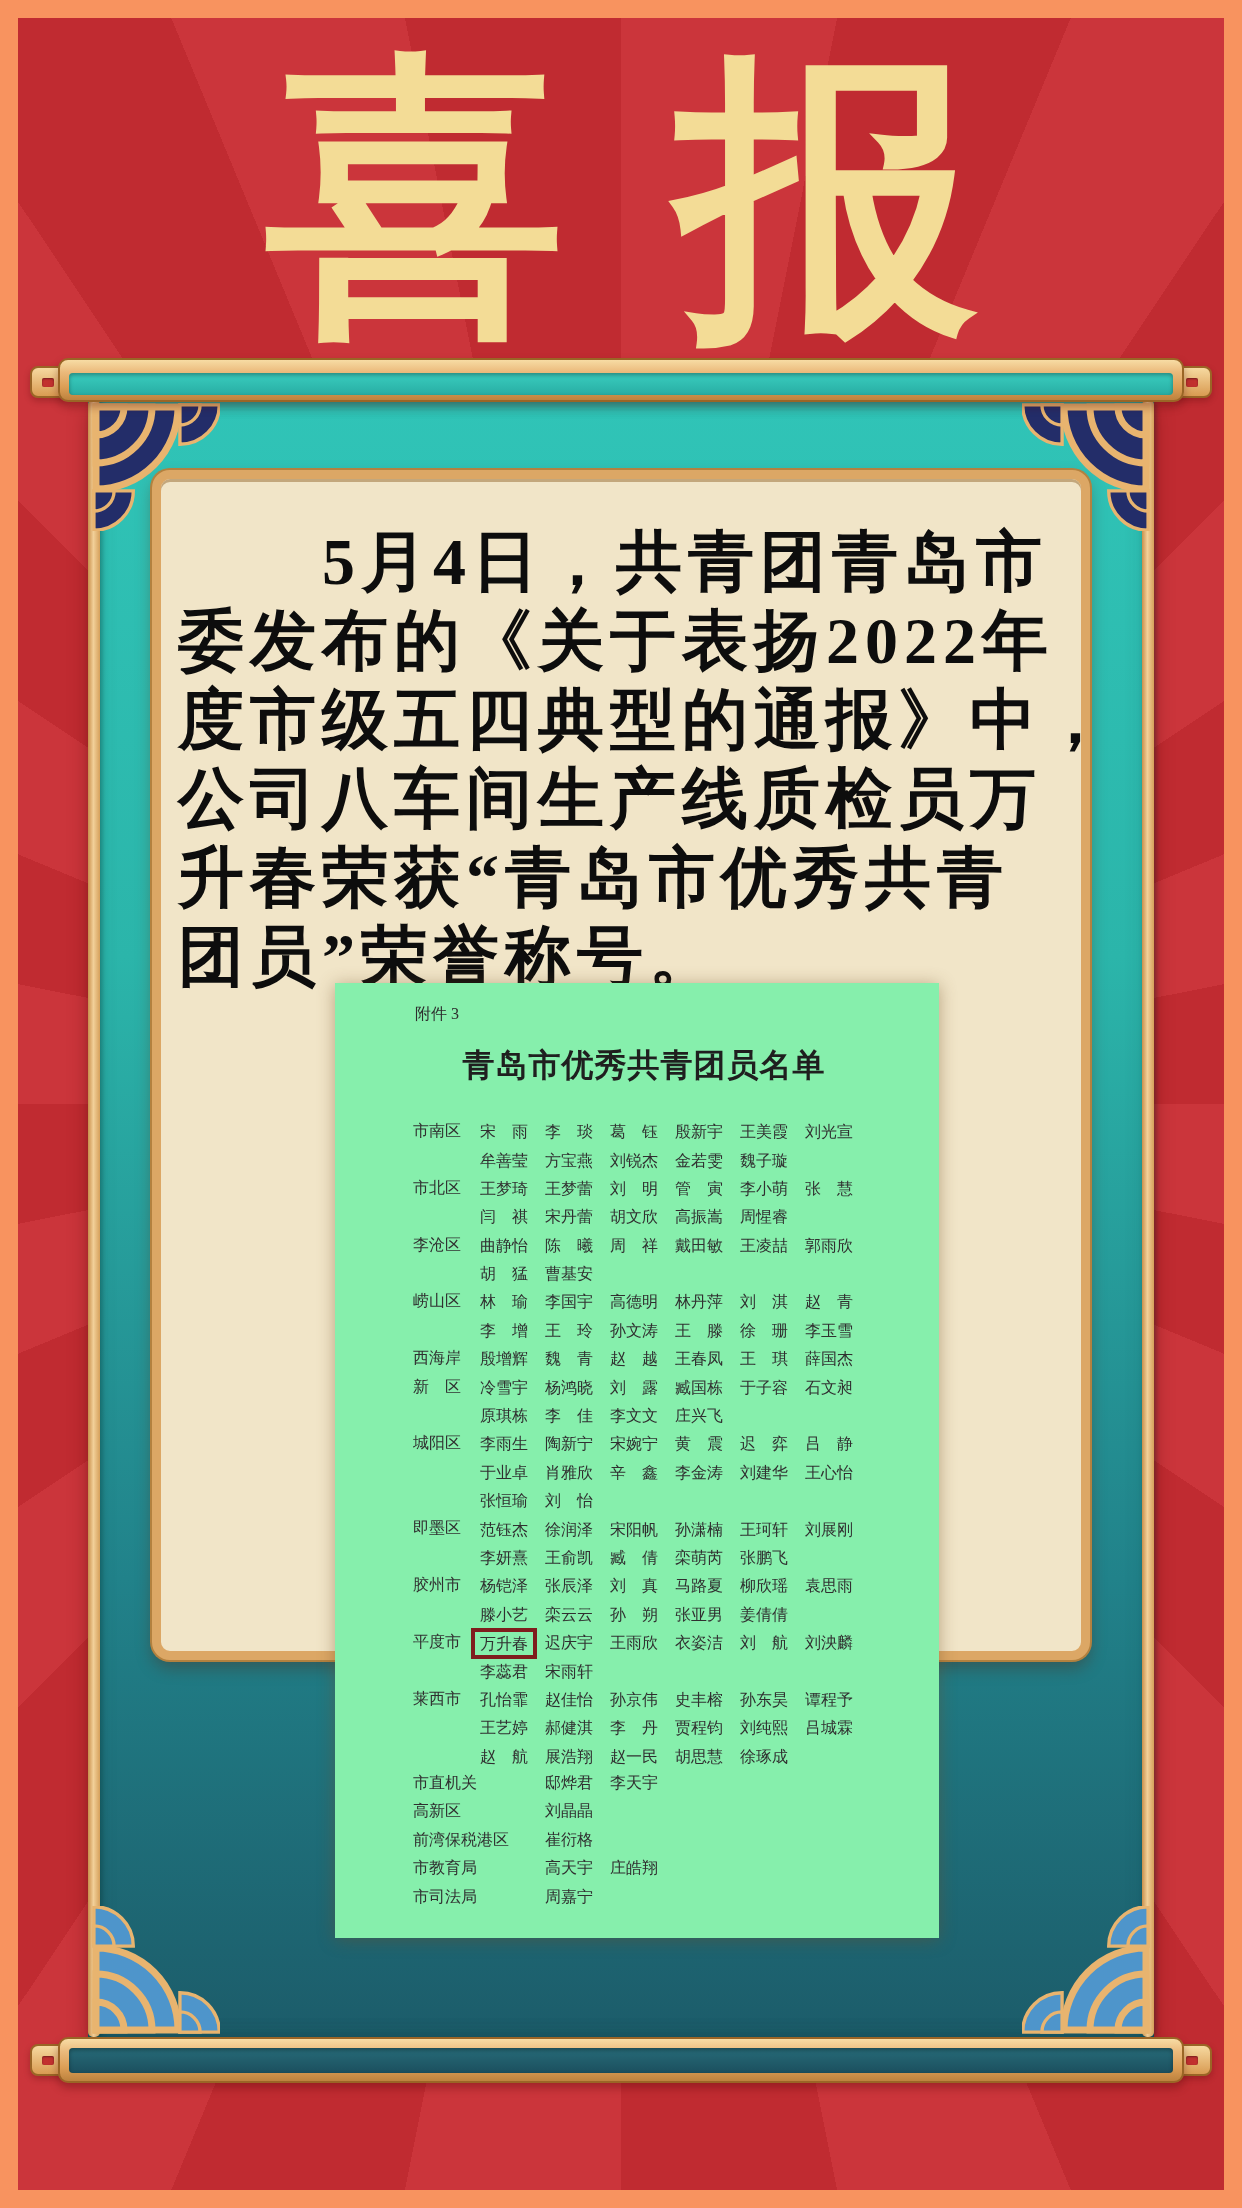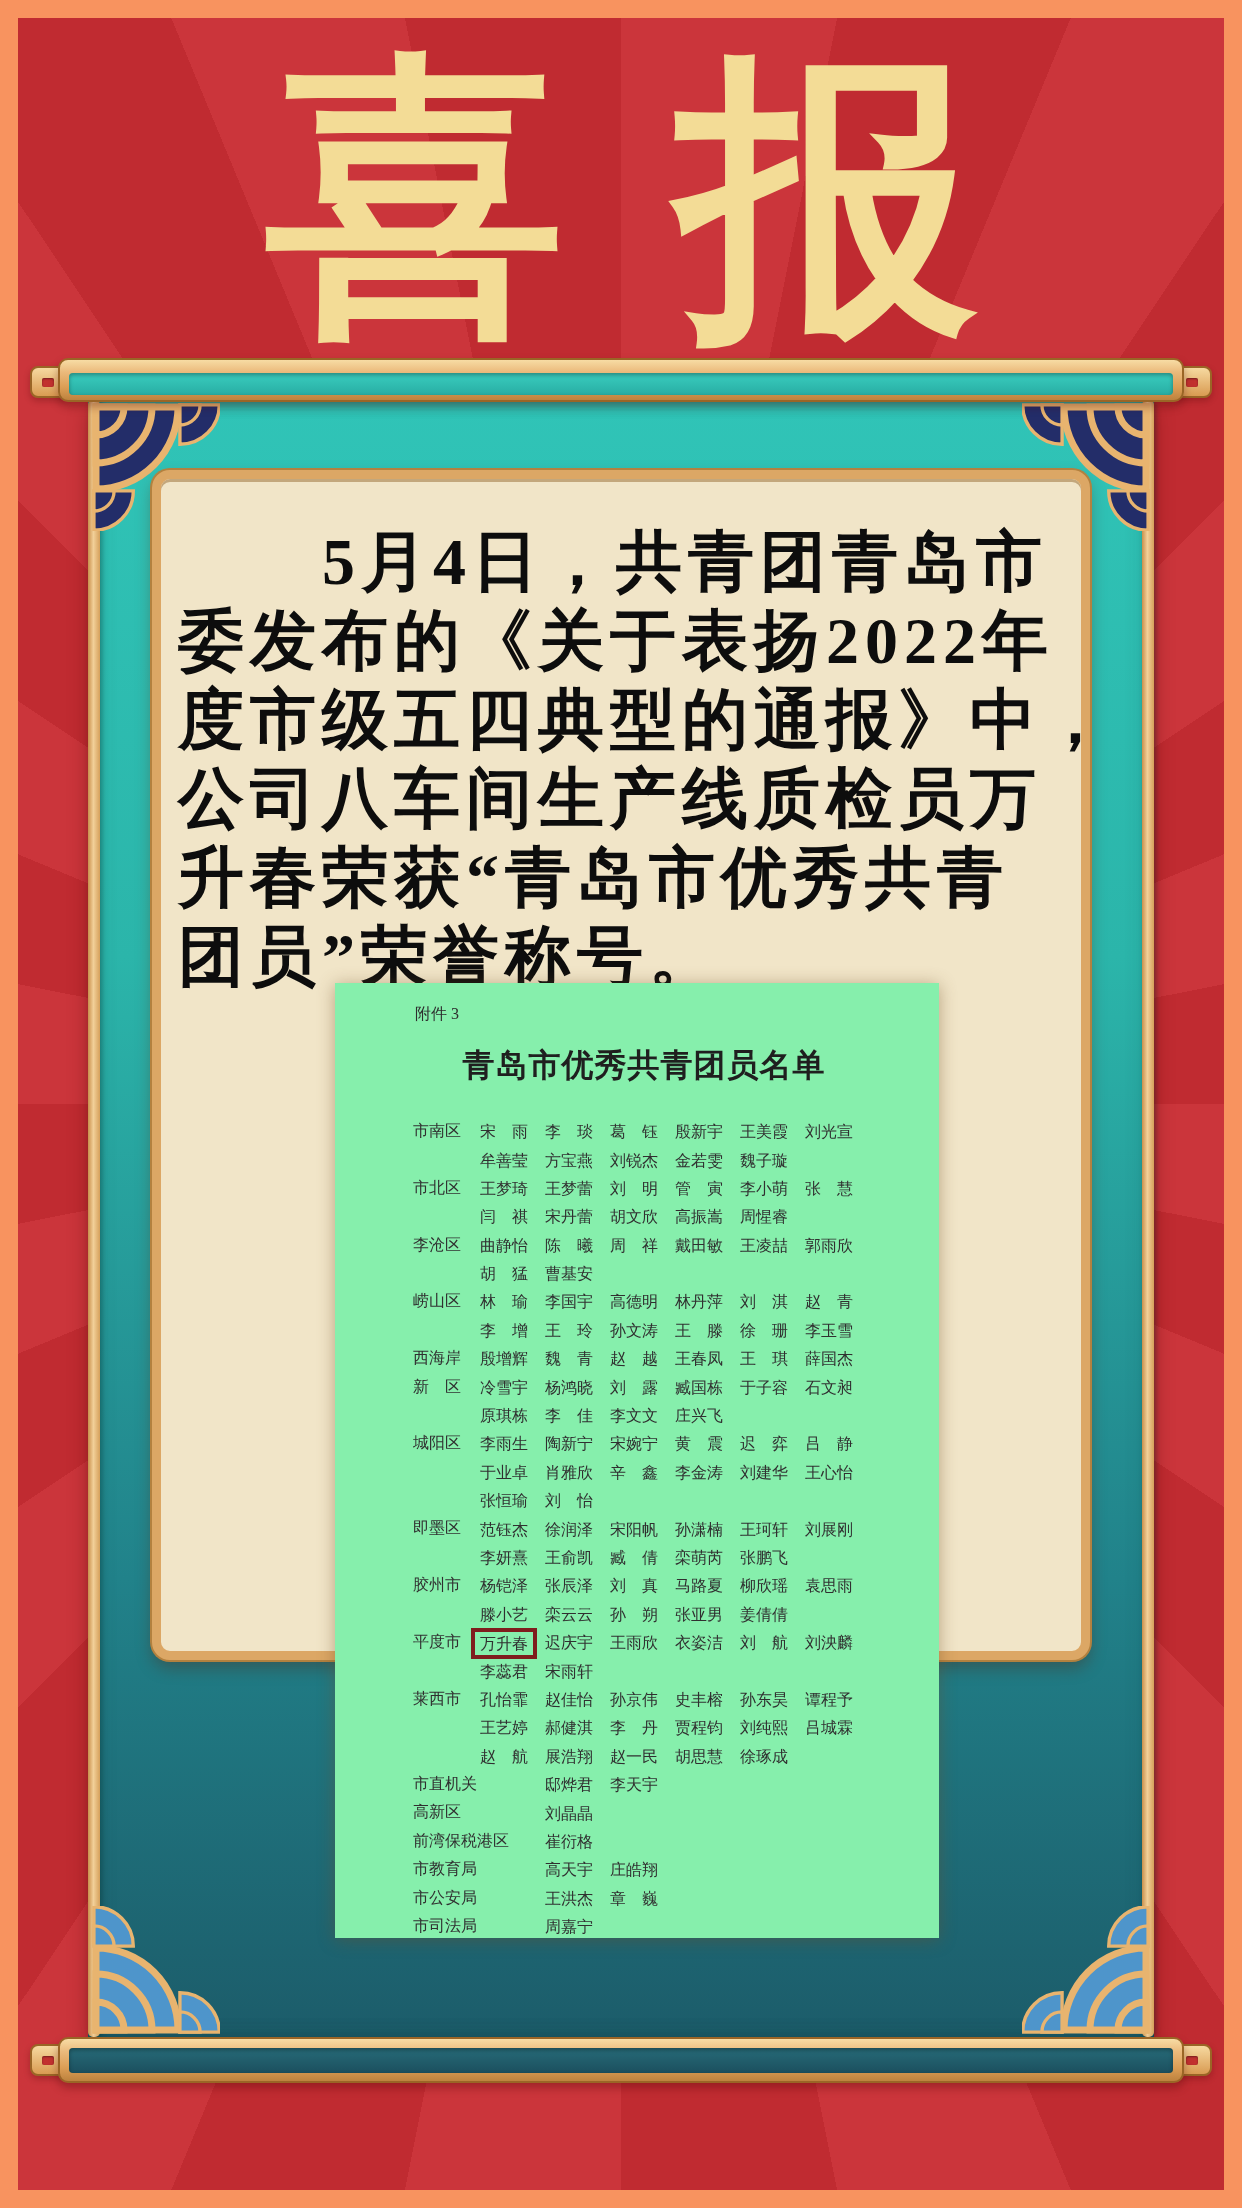--- a/index.html
+++ b/index.html
@@ -63,21 +63,21 @@
   .intro-line{white-space:nowrap;}
 
   
   .doc{position:absolute;left:174px;top:504px;width:604px;height:955px;background:#86efac;
     box-shadow:0 2px 16px rgba(110,80,40,.45);overflow:hidden;color:#303030;}
   .attachment{margin:22px 0 0 80px;font-size:16px;line-height:18px;color:#2E2E2E;}
   .doc-title{margin:26px 0 0 14px;text-align:center;font-size:32px;line-height:32px;font-weight:700;
     letter-spacing:1px;color:#1F1F1F;}
   .doc-rows{margin-top:36px;}
   .drow{position:relative;height:28.4px;line-height:28.4px;padding-left:145px;font-size:16px;white-space:nowrap;}
-  .drow.agency{padding-left:210px;}
+  .drow.agency{padding-left:210px;font-family:Liberation Mono, monospace;}
   .dlabel{position:absolute;left:78px;top:0;letter-spacing:0;}
   .dname{display:inline-block;width:48px;margin-right:17px;vertical-align:middle;}
   .dname.hl{width:48px;line-height:21px;border:4px solid #7f1d1d;padding:1px 5px;
     margin:-5px 8px -5px -9px;}
 </style>
 </head>
 <body>
 
 <div class="canvas">
   <div class="red-bg"></div>
@@ -181,21 +181,20 @@
           <div class="drow"><span class="dname">滕小艺</span><span class="dname">栾云云</span><span class="dname">孙　朔</span><span class="dname">张亚男</span><span class="dname">姜倩倩</span></div>
           <div class="drow"><span class="dlabel">平度市</span><span class="dname hl">万升春</span><span class="dname">迟庆宇</span><span class="dname">王雨欣</span><span class="dname">衣姿洁</span><span class="dname">刘　航</span><span class="dname">刘泱麟</span></div>
           <div class="drow"><span class="dname">李蕊君</span><span class="dname">宋雨轩</span></div>
           <div class="drow"><span class="dlabel">莱西市</span><span class="dname">孔怡霏</span><span class="dname">赵佳怡</span><span class="dname">孙京伟</span><span class="dname">史丰榕</span><span class="dname">孙东昊</span><span class="dname">谭程予</span></div>
           <div class="drow"><span class="dname">王艺婷</span><span class="dname">郝健淇</span><span class="dname">李　丹</span><span class="dname">贾程钧</span><span class="dname">刘纯熙</span><span class="dname">吕城霖</span></div>
           <div class="drow"><span class="dname">赵　航</span><span class="dname">展浩翔</span><span class="dname">赵一民</span><span class="dname">胡思慧</span><span class="dname">徐琢成</span></div>
           <div class="drow agency"><span class="dlabel">市直机关</span><span class="dname">邸烨君</span><span class="dname">李天宇</span></div>
           <div class="drow agency"><span class="dlabel">高新区</span><span class="dname">刘晶晶</span></div>
           <div class="drow agency"><span class="dlabel">前湾保税港区</span><span class="dname">崔衍格</span></div>
           <div class="drow agency"><span class="dlabel">市教育局</span><span class="dname">高天宇</span><span class="dname">庄皓翔</span></div>
-          <div class="drow agency"><span class="dlabel">市公安局</span><span class="dname">王洪杰</span><span class="dname">章　巍</span></div>
           <div class="drow agency"><span class="dlabel">市司法局</span><span class="dname">周嘉宁</span></div>
         </div>
     </div>
   </div>
 
   <div class="rod rod-top">
       <div class="rod-inner"></div>
     </div>
   <div class="rod rod-bottom">
       <div class="rod-inner"></div>

